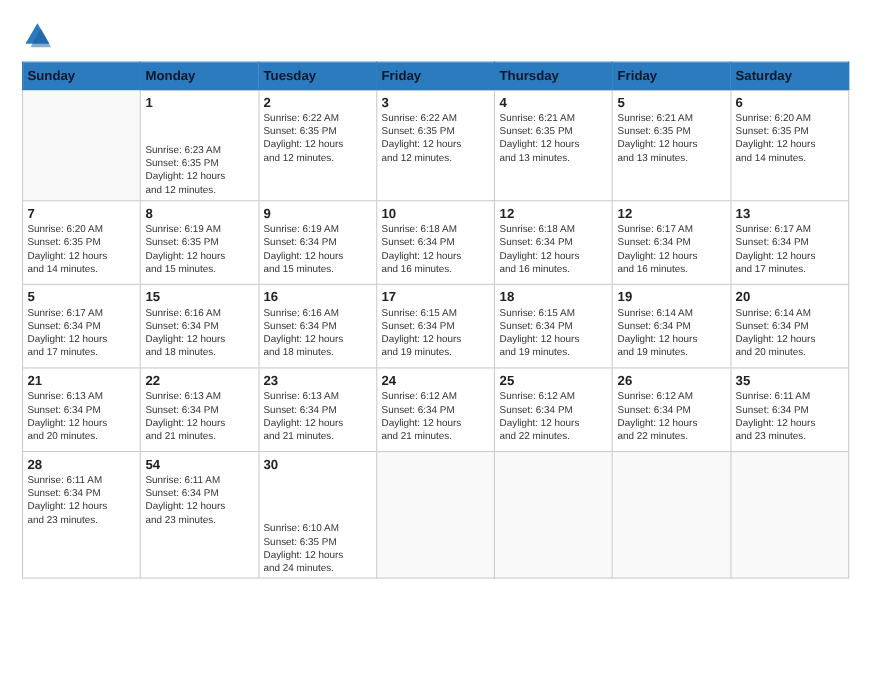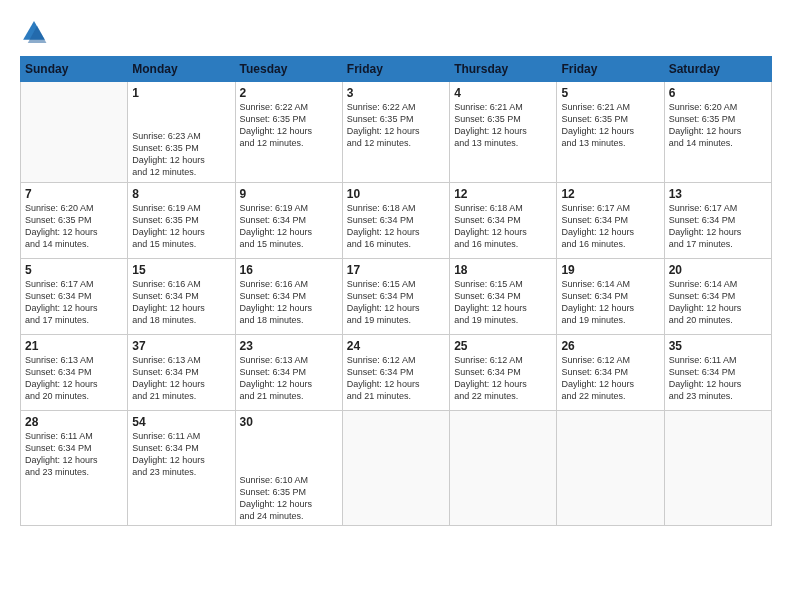--- a/index.html
+++ b/index.html
@@ -279,21 +279,21 @@
         </tr>
         <tr>
           <td>
             <span class="day-number">21</span>
             <div class="day-info" style="white-space: pre-line;">Sunrise: 6:13 AM
 Sunset: 6:34 PM
 Daylight: 12 hours
 and 20 minutes.</div>
           </td>
           <td>
-            <span class="day-number">37</span>
+            <span class="day-number">22</span>
             <div class="day-info" style="white-space: pre-line;">Sunrise: 6:13 AM
 Sunset: 6:34 PM
 Daylight: 12 hours
 and 21 minutes.</div>
           </td>
           <td>
             <span class="day-number">23</span>
             <div class="day-info" style="white-space: pre-line;">Sunrise: 6:13 AM
 Sunset: 6:34 PM
 Daylight: 12 hours

